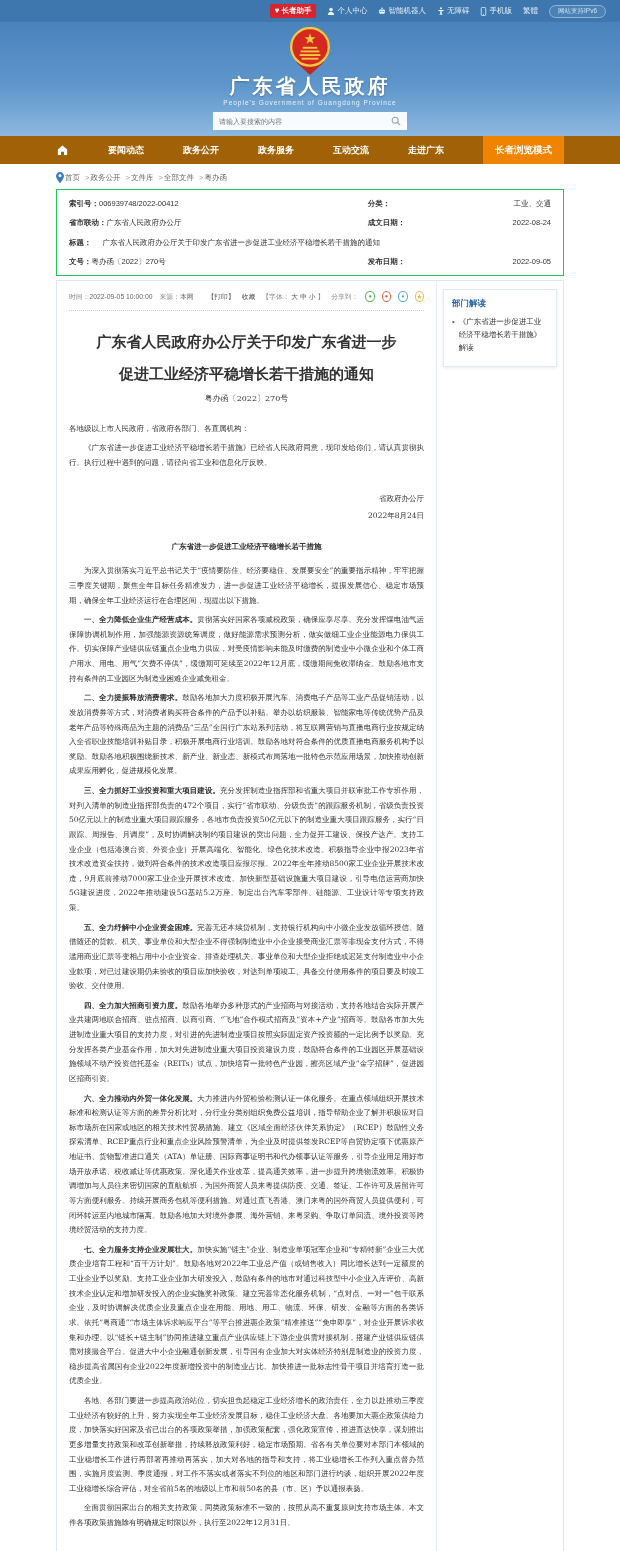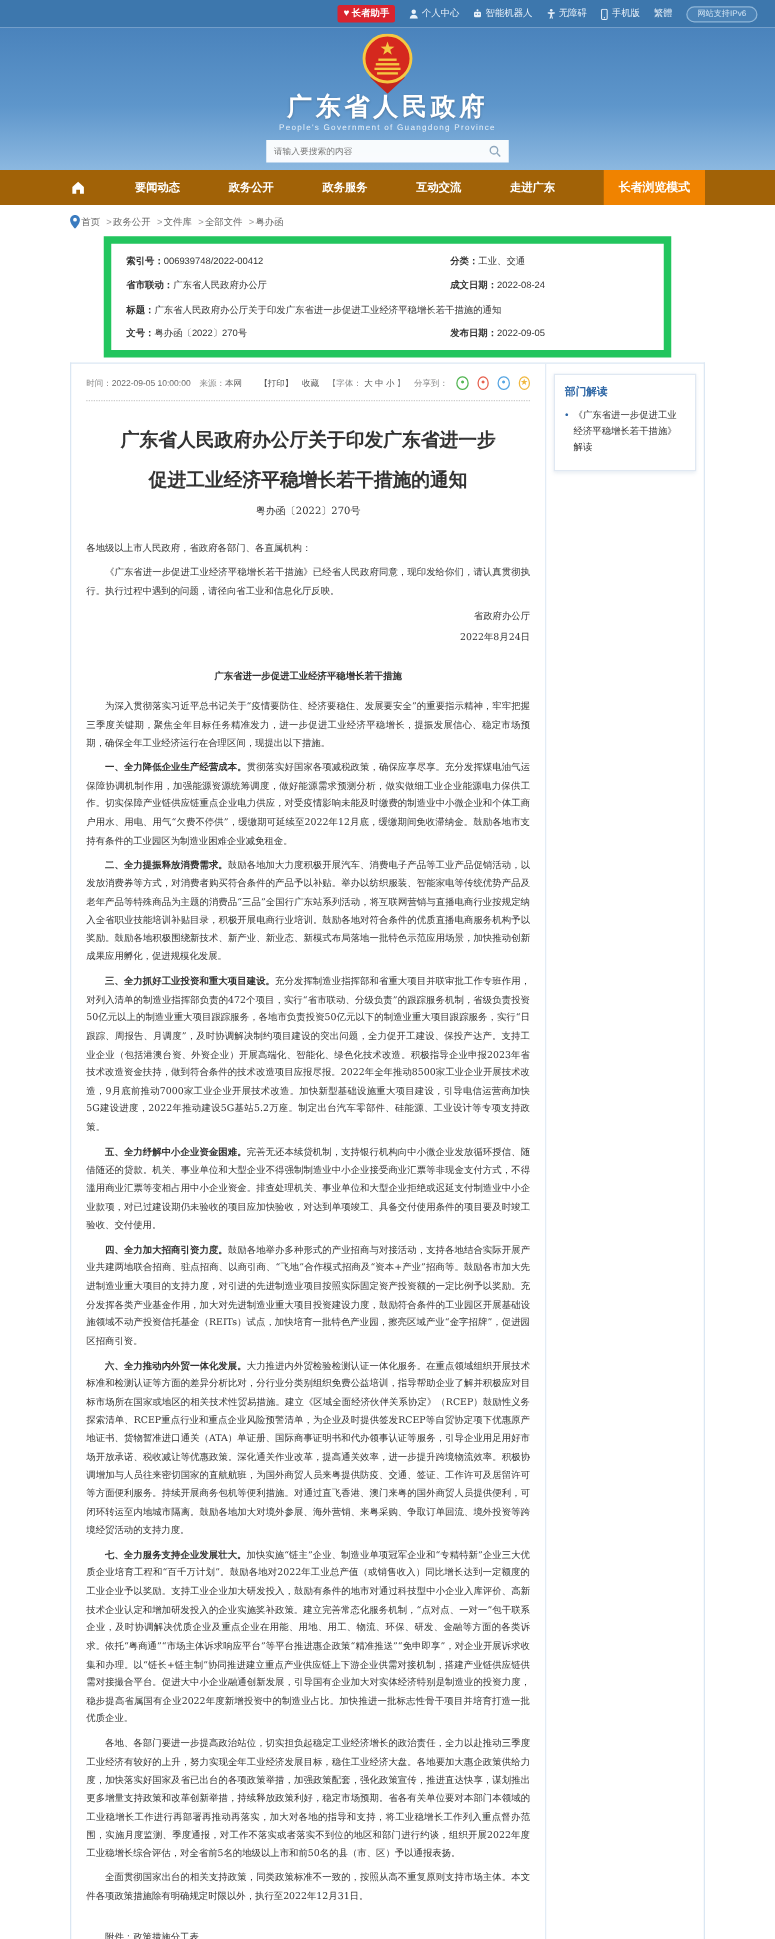--- a/index.html
+++ b/index.html
@@ -24,26 +24,26 @@
   .nav { height:28px; background:#a16207; }
   .nav-inner { width:508px; margin:0 auto; height:100%; display:flex; align-items:center; justify-content:space-between; }
   .nav-item { color:#fff; font-size:9px; font-weight:bold; cursor:pointer; display:flex; align-items:center; }
   .elder-mode-btn { background:#f08300; color:#fff; font-size:9.5px; font-weight:bold; height:28px; display:flex; align-items:center; padding:0 12px; cursor:pointer; }
 
   
   .breadcrumb { width:508px; margin:0 auto; padding:8px 0 6px; font-size:7.5px; color:#666; display:flex; align-items:center; gap:1px; }
   .bc-part:not(:last-child)::after { content:" > "; color:#999; margin-left:3px; }
 
   
-  .meta-box { width:454px; margin:0 auto 4px; border:6px solid #22c55e; padding:4px 0; }
+  .meta-box { width:508px; margin:0 auto 4px; border:1px solid #22c55e; padding:4px 0; }
   .meta-row { display:flex; padding:4px 12px; font-size:7.5px; line-height:1.5; }
   .meta-cell { display:flex; }
   .meta-cell.left { width:62%; padding-right:8px; }
-  .meta-cell.right { width:38%; }
-  .meta-cell.full { width:100%; }
+  .meta-cell.right { width:38%;justify-content:space-between; }
+  .meta-cell.full { width:100%;gap:11px; }
   .meta-label { font-weight:bold; color:#333; white-space:nowrap; }
   .meta-value { color:#333; }
 
   
   .main-wrap { width:508px; margin:0 auto 16px; border:1px solid #dbe7f3; border-bottom:2px solid #4e90c8; display:flex; }
   .doc-box { width:380px; border-right:1px solid #e2ecf6; padding:0 12px 22px; }
   .toolbar { display:flex; align-items:center; gap:7px; font-size:6.8px; color:#888; padding:10px 0 8px; border-bottom:1px dotted #ccc; white-space:nowrap; }
   .toolbar .tb-strong { color:#666; }
   .toolbar .tool-link { color:#555; cursor:pointer; }
   .share-ic { width:11px; height:11px; border-radius:50%; border:1px solid; display:inline-flex; align-items:center; justify-content:center; font-size:5.5px; line-height:1; cursor:pointer; }
@@ -51,21 +51,21 @@
   .ic-weibo  { color:#e6604e; }
   .ic-qq     { color:#56a5e2; }
   .ic-star   { color:#f0b840; font-size:7px; }
 
   .doc-serif { font-family:"DejaVu Serif","Liberation Serif",serif; }
   .doc-title { text-align:center; font-weight:bold; font-size:15px; color:#333; line-height:2.1; margin-top:16px; }
   .doc-number { text-align:center; font-size:8px; color:#333; line-height:2.2; margin-bottom:14px; }
   .doc-body p { font-size:7.5px; line-height:1.95; color:#333; text-align:justify; margin:5px 0; text-indent:2em; }
   .doc-body p.salutation { text-indent:0; }
   .doc-body p.sign { text-align:right; text-indent:0; margin:2px 0; }
-  .doc-body p.sign.first { margin-top:6px; }
+  .doc-body p.sign.first { margin-top:22px; }
   .doc-body p.center-bold { text-align:center; font-weight:bold; text-indent:0; margin:16px 0 10px; }
   .doc-body p.attachment { margin-top:18px; }
   .doc-body b { font-weight:bold; }
 
   
   .side-col { flex:1; padding:8px 6px; }
   .side-box { border:1px solid #e0e8f2; box-shadow:0 1px 3px rgba(120,150,180,.18); background:#fff; padding:8px 8px 12px; }
   .side-title { color:#2d66a5; font-weight:bold; font-size:8.5px; margin-bottom:6px; }
   .side-item { font-size:7.5px; color:#333; line-height:1.7; display:flex; gap:4px; cursor:pointer; }
   .side-bullet { color:#2d66a5; font-size:8px; line-height:1.6; }

